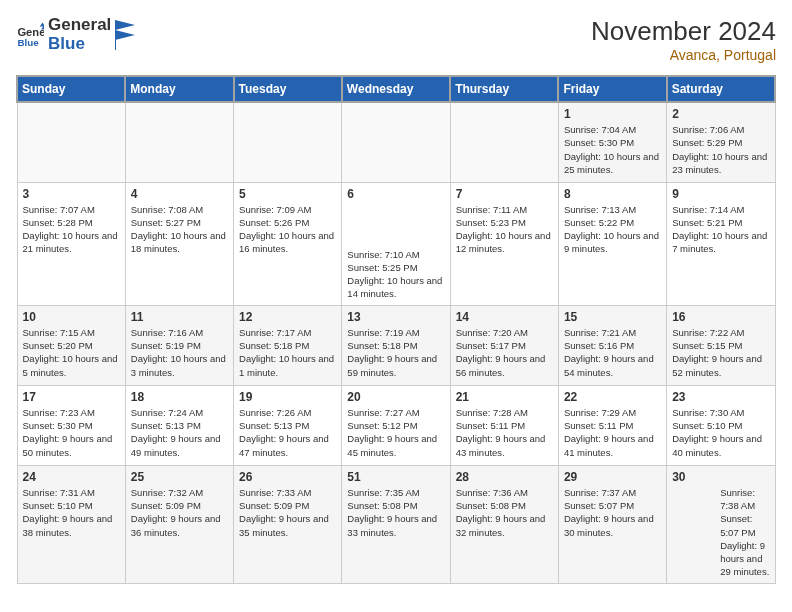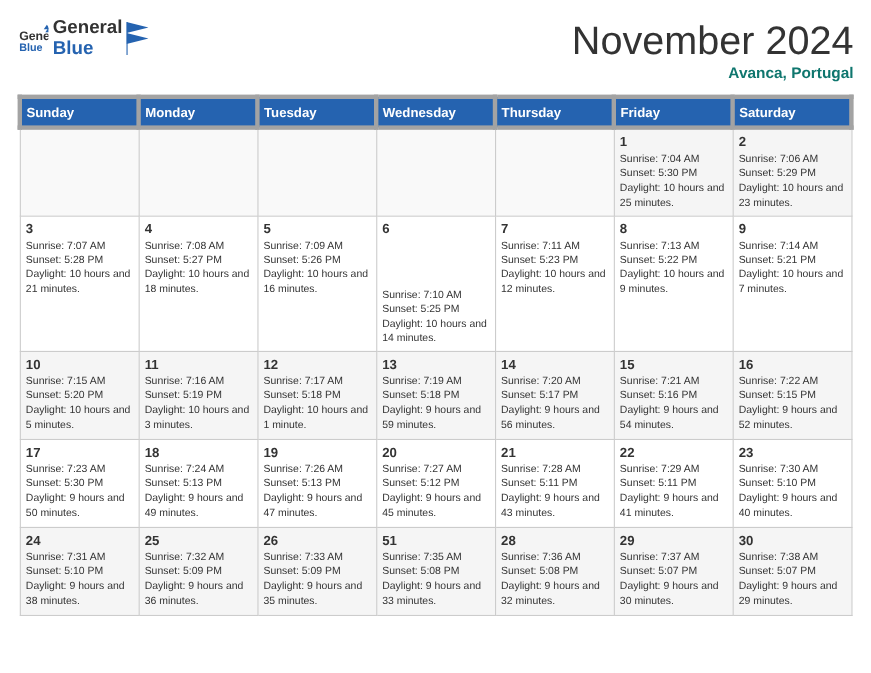--- a/index.html
+++ b/index.html
@@ -22,42 +22,41 @@
       gap: 4px;
     }
     .logo-icon {
       width: 28px;
       height: 28px;
     }
     .title-section {
       text-align: right;
     }
     .month-title {
-      font-size: 36px;
+      font-size: 26px;
       font-weight: normal;
       color: #333;
     }
     .location {
       font-size: 14px;
-      color: #0f766e;
-      font-weight: bold;
+      color: #a16207;
     }
     table {
       width: 100%;
       border-collapse: collapse;
       table-layout: fixed;
     }
     thead tr th {
       background-color: #2563b0;
       color: #fff;
       font-size: 12px;
       font-weight: bold;
       padding: 5px 4px;
       text-align: left;
-      border: 4px solid #a3a3a3;
+      border: 2px solid #a3a3a3;
     }
     tbody tr td {
       border: 1px solid #ccc;
       vertical-align: top;
       padding: 4px 5px;
       font-size: 10px;
       color: #333;
       height: 80px;
       background: #fff;
     }
@@ -305,19 +304,19 @@
 Daylight: 9 hours and 32 minutes.</div>
         </td>
         <td>
           <span class="day-num">29</span>
           <div class="day-info" style="white-space: pre-line;">Sunrise: 7:37 AM
 Sunset: 5:07 PM
 Daylight: 9 hours and 30 minutes.</div>
         </td>
         <td>
           <span class="day-num">30</span>
-          <div class="day-info" style="white-space: pre-line;">Sunrise: 7:38 AM
+          <div class="day-info" style="white-space: pre-line; margin-left: 48px;">Sunrise: 7:38 AM
 Sunset: 5:07 PM
 Daylight: 9 hours and 29 minutes.</div>
         </td>
       </tr>
     </tbody>
 </table>
 
 </body></html>

